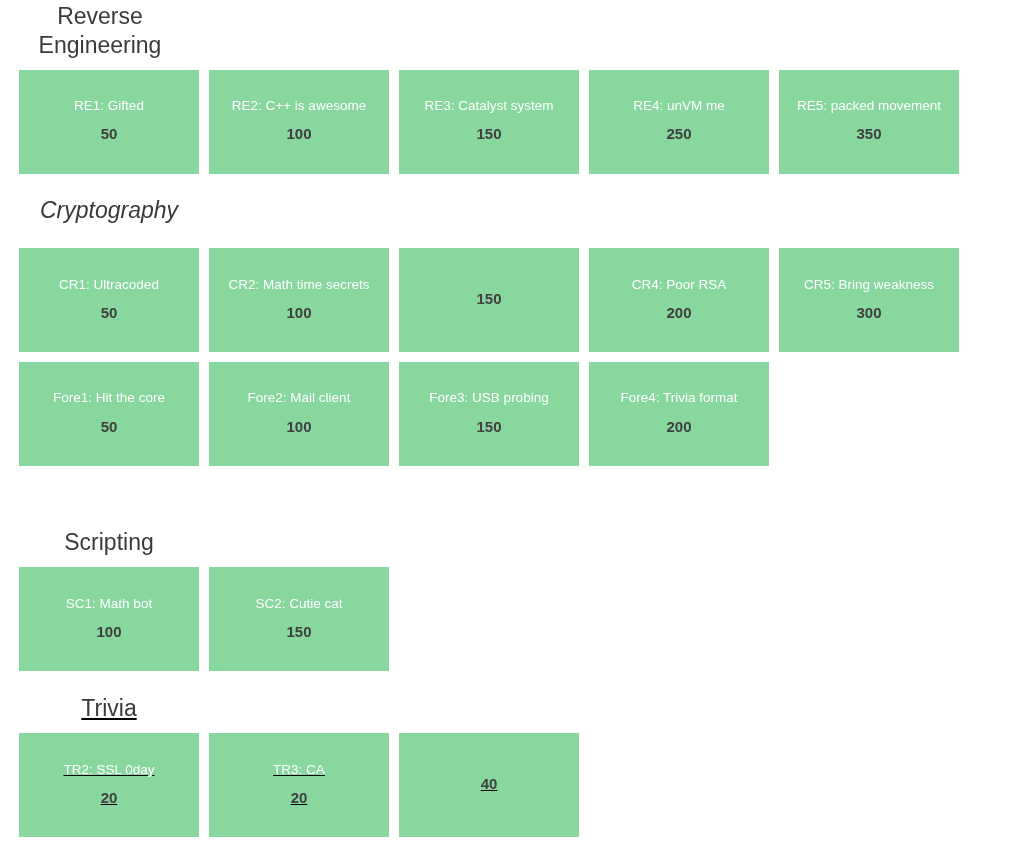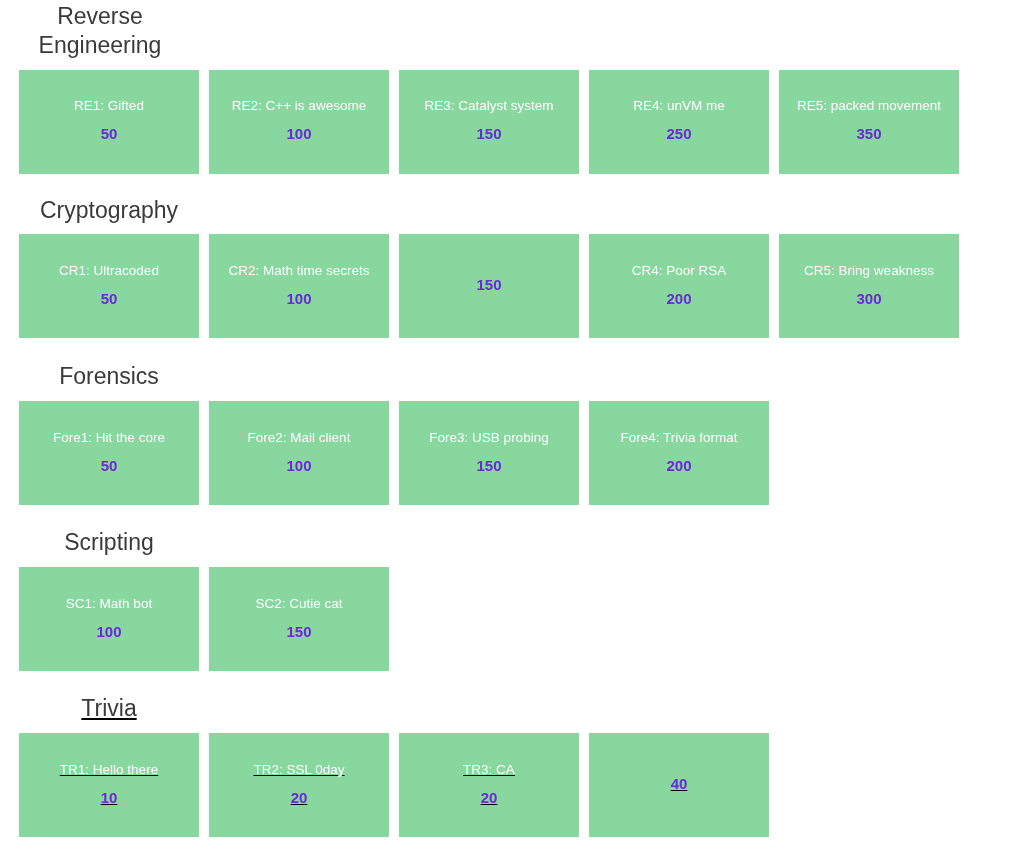--- a/index.html
+++ b/index.html
@@ -69,36 +69,36 @@
     color: #ffffff;
     font-size: 13.5px;
     font-weight: 400;
     line-height: 1.2;
     text-align: center;
     margin: 0 0 12px 0;
     max-width: 160px;
   }
 
   .card-score {
-    color: #6d28d9;
+    color: #404040;
     font-size: 15px;
     font-weight: 700;
     line-height: 1;
     text-align: center;
     margin: 0;
   }
 
   
   .cat-block { position: absolute; left: 19px; }
 
   #cat-0 { top: 2px; }
   #cat-0 .category-heading { margin-bottom: 9px; }
 
   #cat-1 { top: 196px; }
-  #cat-1 .category-heading { margin-bottom: 9px; }
+  #cat-1 .category-heading { margin-bottom: 23px; font-style: italic; }
 
   #cat-2 { top: 362px; }
   #cat-2 .category-heading { margin-bottom: 10px; }
 
   #cat-3 { top: 528px; }
   #cat-3 .category-heading { margin-bottom: 10px; }
 
   #cat-4 { top: 694px; text-decoration: underline; }
   #cat-4 .category-heading { margin-bottom: 10px; }
 </style>
@@ -149,21 +149,20 @@
           <div class="card-title">CR4: Poor RSA</div>
           <div class="card-score">200</div>
         </div>
         <div class="challenge-card">
           <div class="card-title">CR5: Bring weakness</div>
           <div class="card-score">300</div>
         </div>
       </div>
     </div>
     <div class="cat-block category" id="cat-2">
-      <h2 class="category-heading">Forensics</h2>
       <div class="cards-row">
         <div class="challenge-card">
           <div class="card-title">Fore1: Hit the core</div>
           <div class="card-score">50</div>
         </div>
         <div class="challenge-card">
           <div class="card-title">Fore2: Mail client</div>
           <div class="card-score">100</div>
         </div>
         <div class="challenge-card">
@@ -186,24 +185,20 @@
         <div class="challenge-card">
           <div class="card-title">SC2: Cutie cat</div>
           <div class="card-score">150</div>
         </div>
       </div>
     </div>
     <div class="cat-block category" id="cat-4">
       <h2 class="category-heading">Trivia</h2>
       <div class="cards-row">
         <div class="challenge-card">
-          <div class="card-title">TR1: Hello there</div>
-          <div class="card-score">10</div>
-        </div>
-        <div class="challenge-card">
           <div class="card-title">TR2: SSL 0day</div>
           <div class="card-score">20</div>
         </div>
         <div class="challenge-card">
           <div class="card-title">TR3: CA</div>
           <div class="card-score">20</div>
         </div>
         <div class="challenge-card">
           <div class="card-score">40</div>
         </div>

